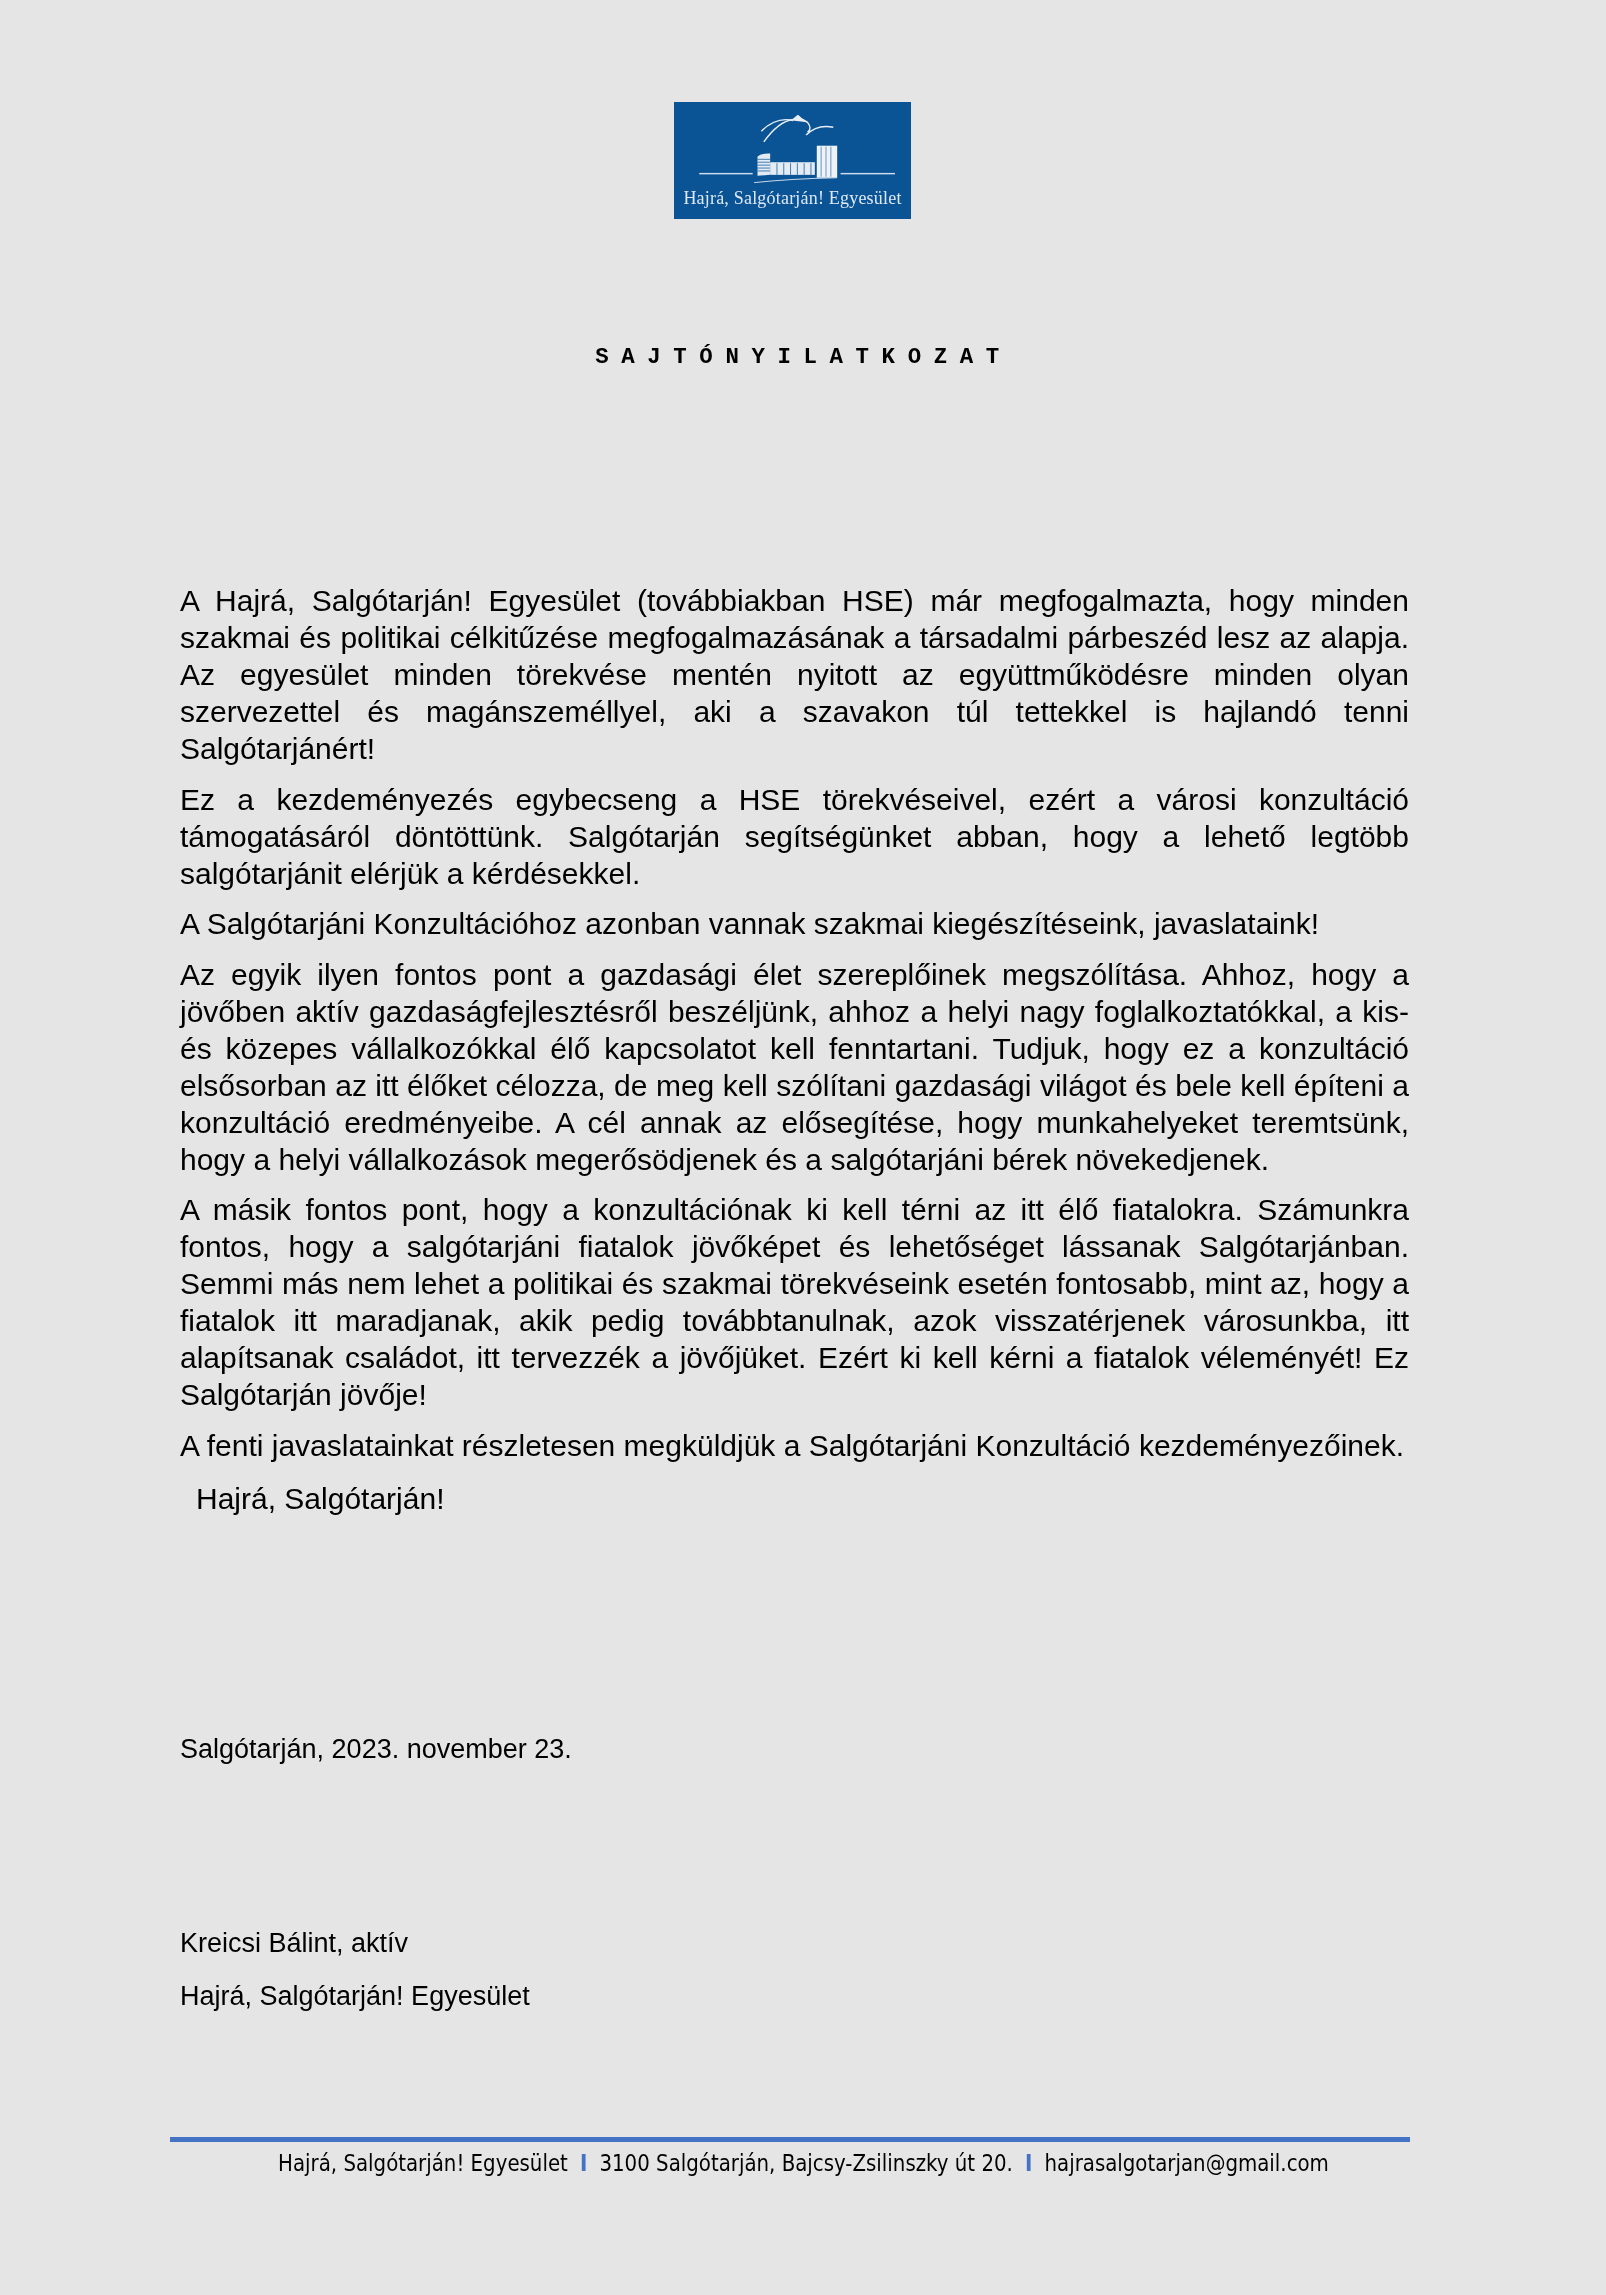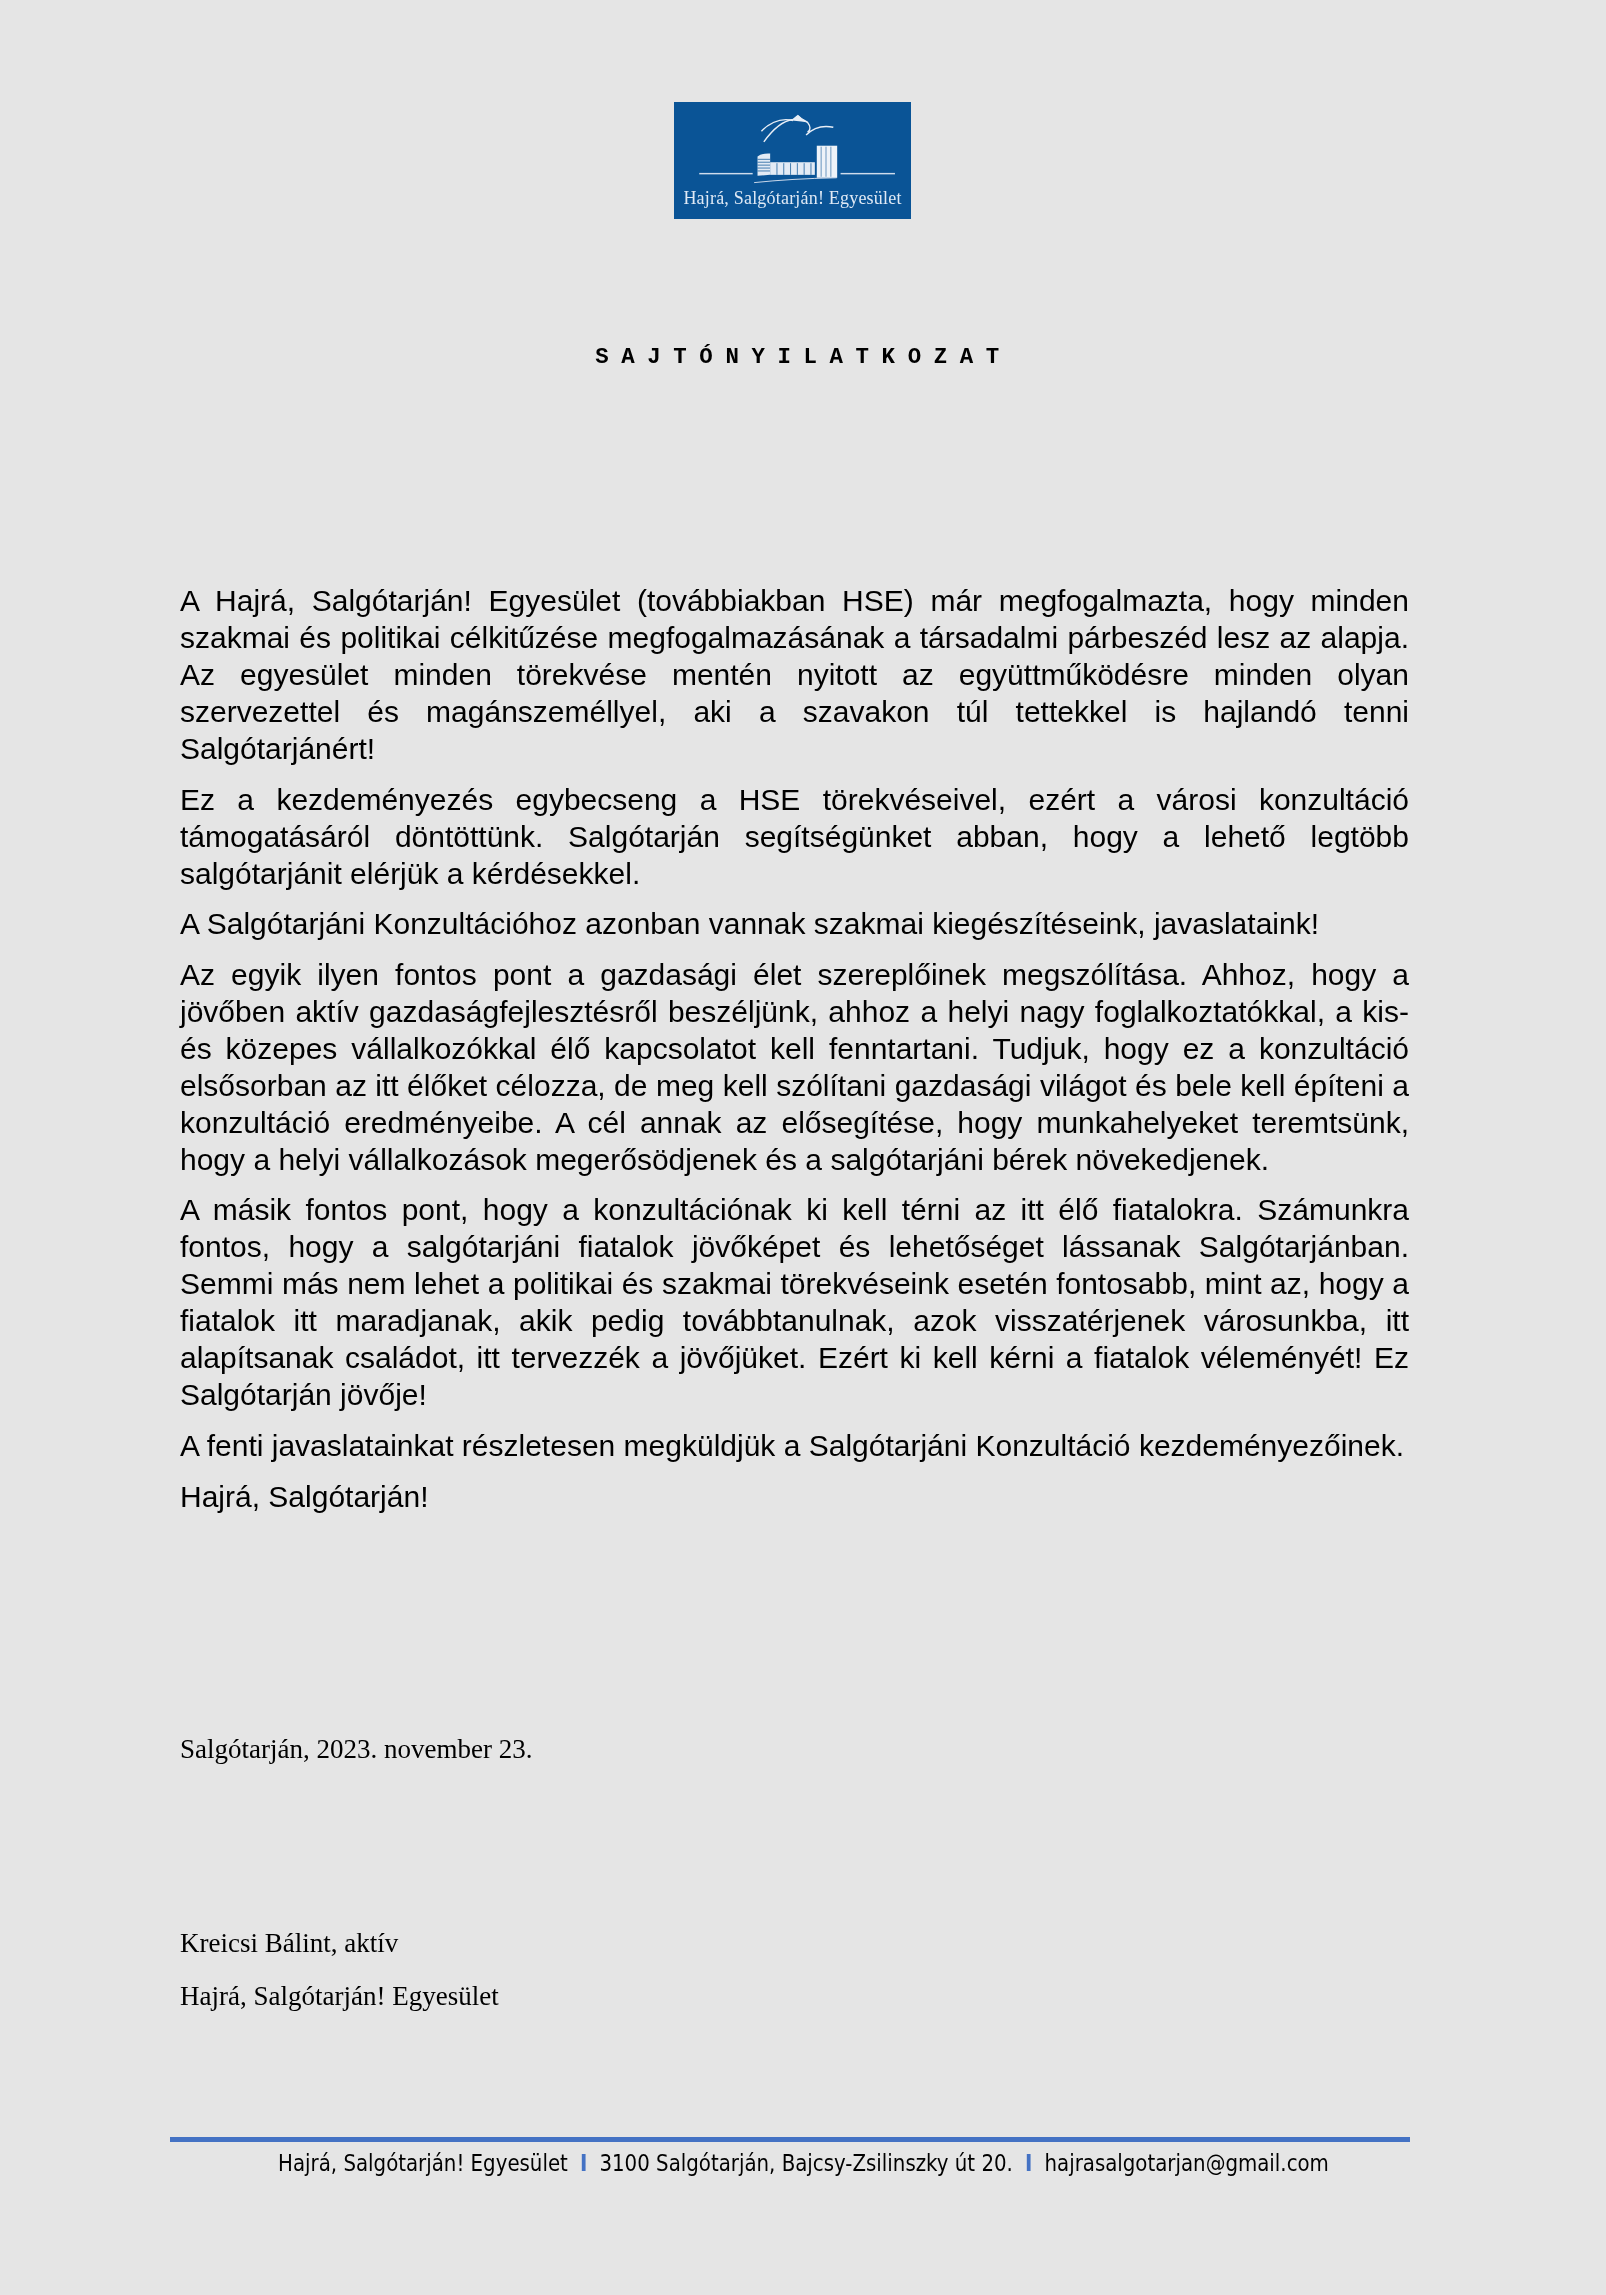--- a/index.html
+++ b/index.html
@@ -27,22 +27,22 @@
 
   .body-text {
     position: absolute; left: 180px; width: 1229px; top: 582px;
     font-family: "Liberation Sans", sans-serif; font-size: 30px;
     line-height: 37px; color: #000;
   }
   .para {
     margin: 0 0 13.6px 0; text-align: justify; text-align-last: left;
     transform-origin: left top;
   }
-  .single { margin: 0; }
-  .line-block { position: absolute; left: 180px; font-family: Liberation Serif, serif; font-size: 27px; line-height: 37px; color: #000; white-space: nowrap; }
+  .single { margin: 16px; }
+  .line-block { position: absolute; left: 180px; font-family: Liberation Sans, sans-serif; font-size: 27px; line-height: 37px; color: #000; white-space: nowrap; }
 
   .footer-line {
     position: absolute; left: 170px; top: 2137px; width: 1240px; height: 5.3px;
     background: #4472c4;
   }
   .footer {
     position: absolute; left: 0; width: 1607px; top: 2150px; text-align: center;
     font-family: "DejaVu Sans", sans-serif; font-size: 23px; color: #000;
     white-space: nowrap; transform: scaleX(0.86); transform-origin: center top;
   }

